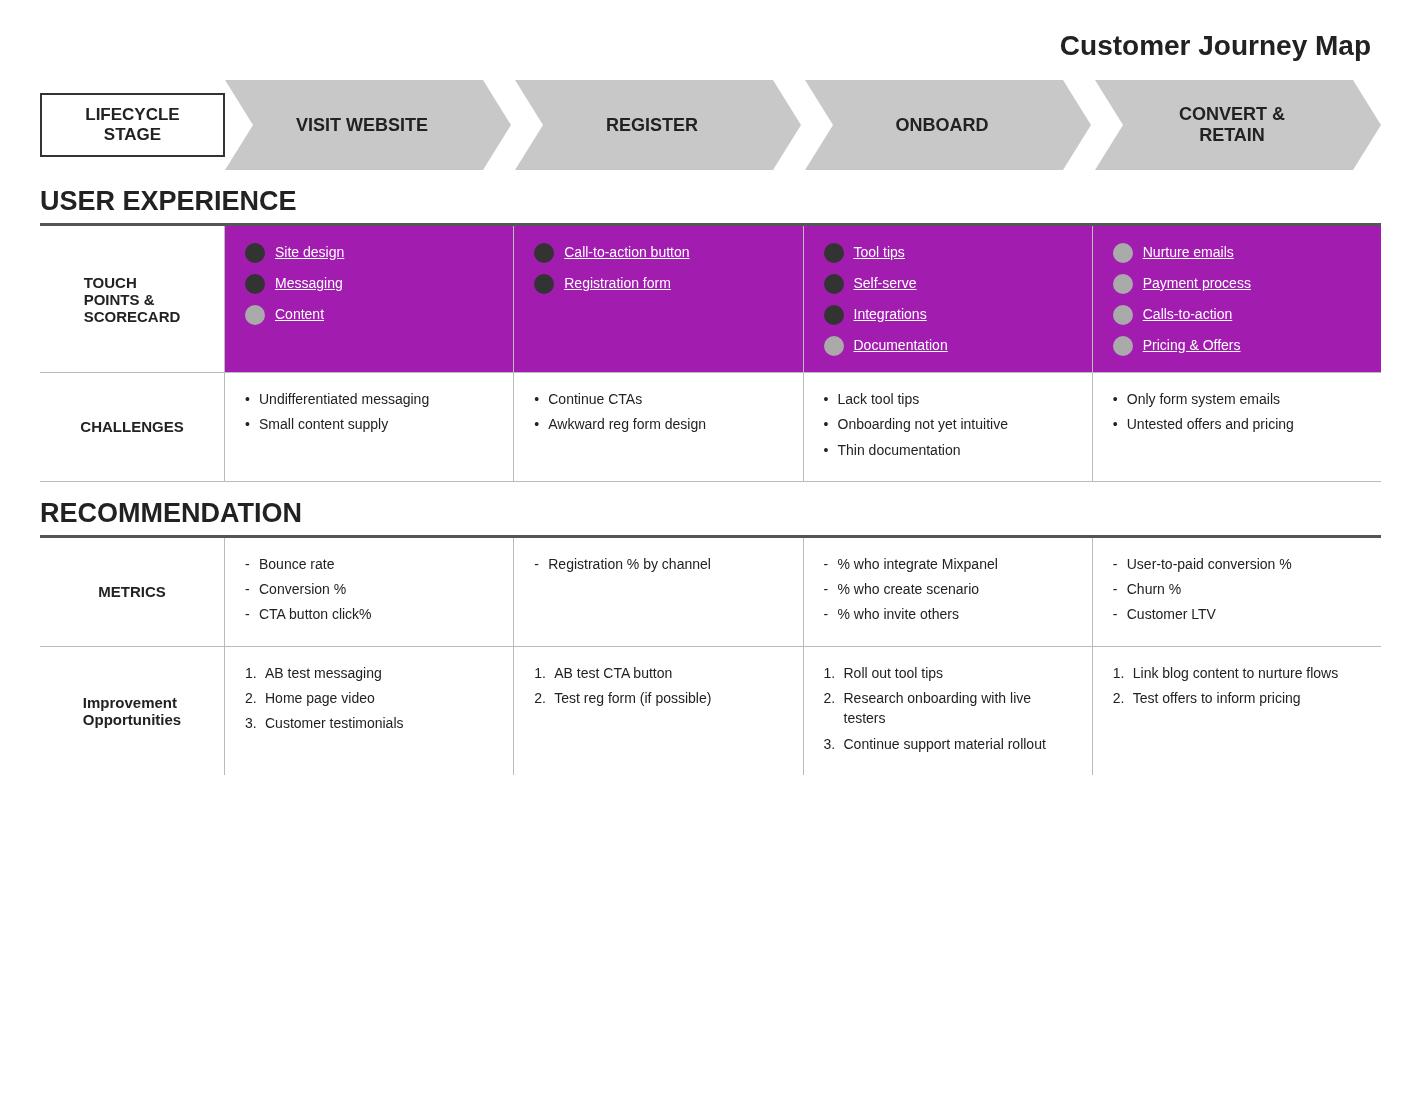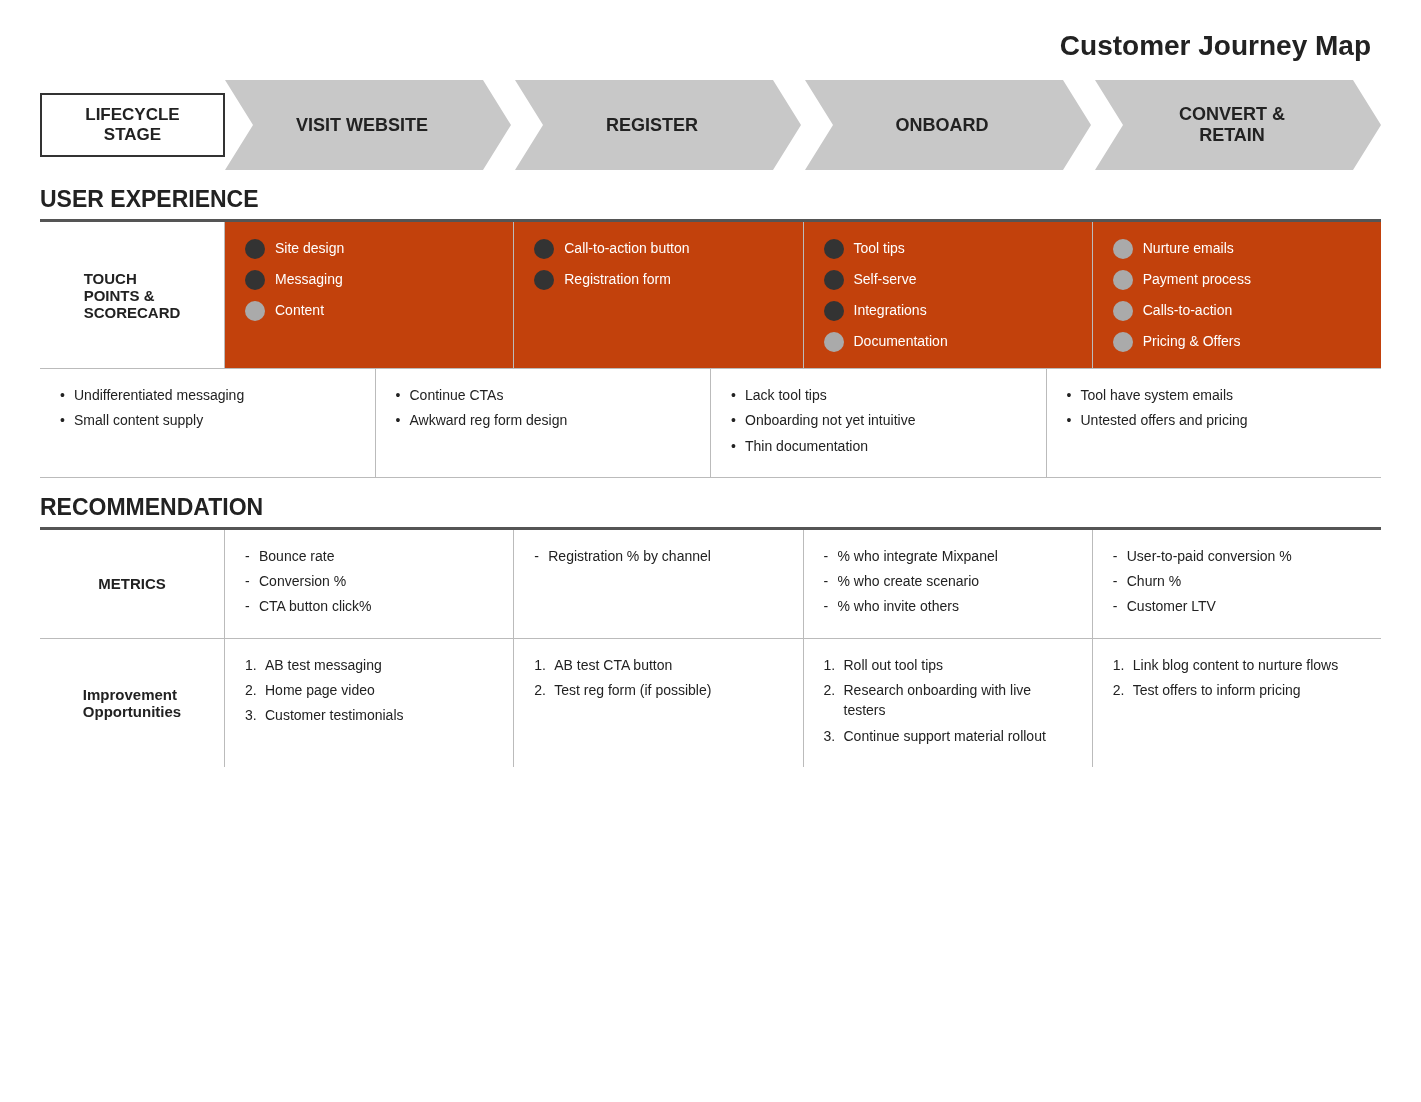--- a/index.html
+++ b/index.html
@@ -66,21 +66,21 @@
     
     .section-header {
       display: flex;
       align-items: center;
       margin-top: 10px;
       margin-bottom: 0;
       padding: 6px 0;
       border-bottom: 3px solid #555;
     }
     .section-header-label {
-      font-size: 23px;
+      font-size: 27px;
       font-weight: 900;
       margin-right: 20px;
       white-space: nowrap;
     }
 
     
     .content-row {
       display: flex;
       align-items: stretch;
       border-bottom: 1px solid #bbb;
@@ -104,22 +104,23 @@
       border-right: 1px solid #bbb;
       font-size: 14px;
       line-height: 1.5;
     }
     .row-cell:last-child {
       border-right: none;
     }
 
     
     .dark-cell {
-      background: #c2410c;
+      background: #a21caf;
       color: #fff;
+      text-decoration: underline;
     }
 
     .touch-item {
       display: flex;
       align-items: center;
       margin-bottom: 10px;
     }
     .touch-item:last-child { margin-bottom: 0; }
 
     .dot {
@@ -274,20 +275,21 @@
       <span>Calls-to-action</span>
     </div>
     <div class="touch-item">
       <span class="dot dot-light"></span>
       <span>Pricing &amp; Offers</span>
     </div>
   </div>
 </div>
 
 <div class="content-row">
+  <div class="row-label">CHALLENGES</div>
 
   <div class="row-cell">
     <ul class="bullet-list">
       <li>Undifferentiated messaging</li>
       <li>Small content supply</li>
     </ul>
   </div>
 
   <div class="row-cell">
     <ul class="bullet-list">
@@ -299,21 +301,21 @@
   <div class="row-cell">
     <ul class="bullet-list">
       <li>Lack tool tips</li>
       <li>Onboarding not yet intuitive</li>
       <li>Thin documentation</li>
     </ul>
   </div>
 
   <div class="row-cell">
     <ul class="bullet-list">
-      <li>Tool have system emails</li>
+      <li>Only form system emails</li>
       <li>Untested offers and pricing</li>
     </ul>
   </div>
 </div>
 
 <div class="section-header">
   <span class="section-header-label">RECOMMENDATION</span>
 </div>
 
 <div class="content-row">

